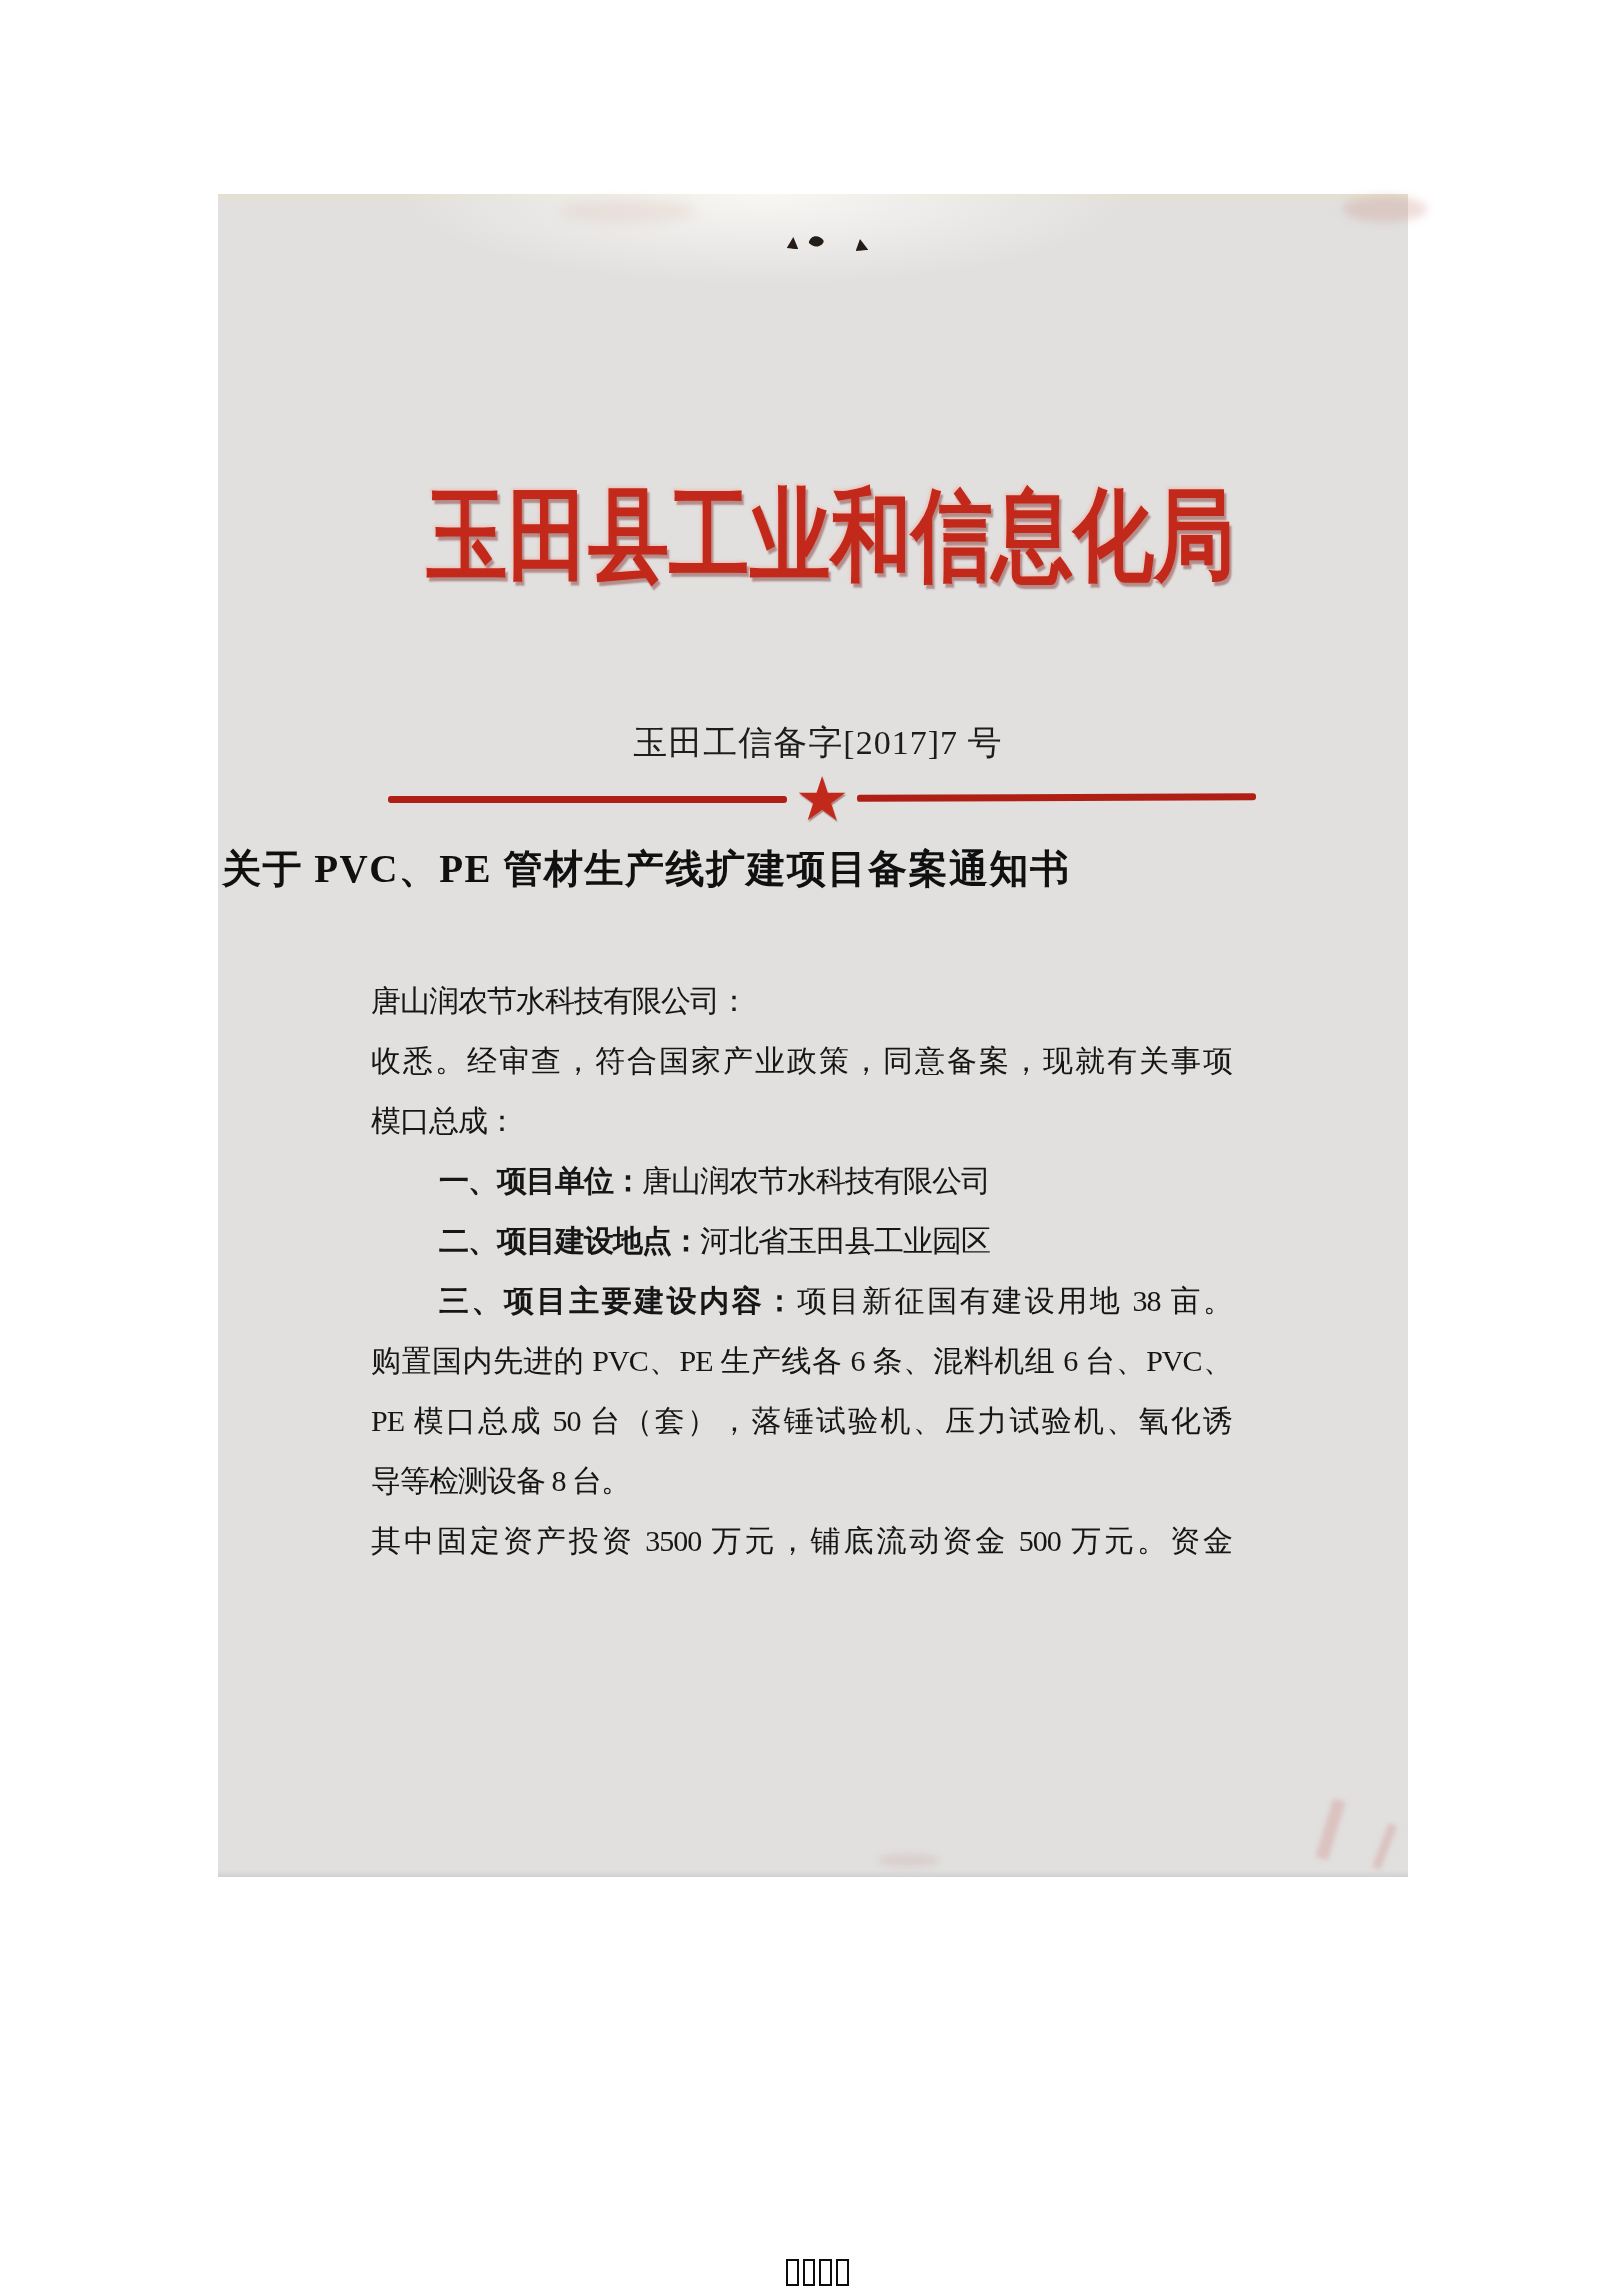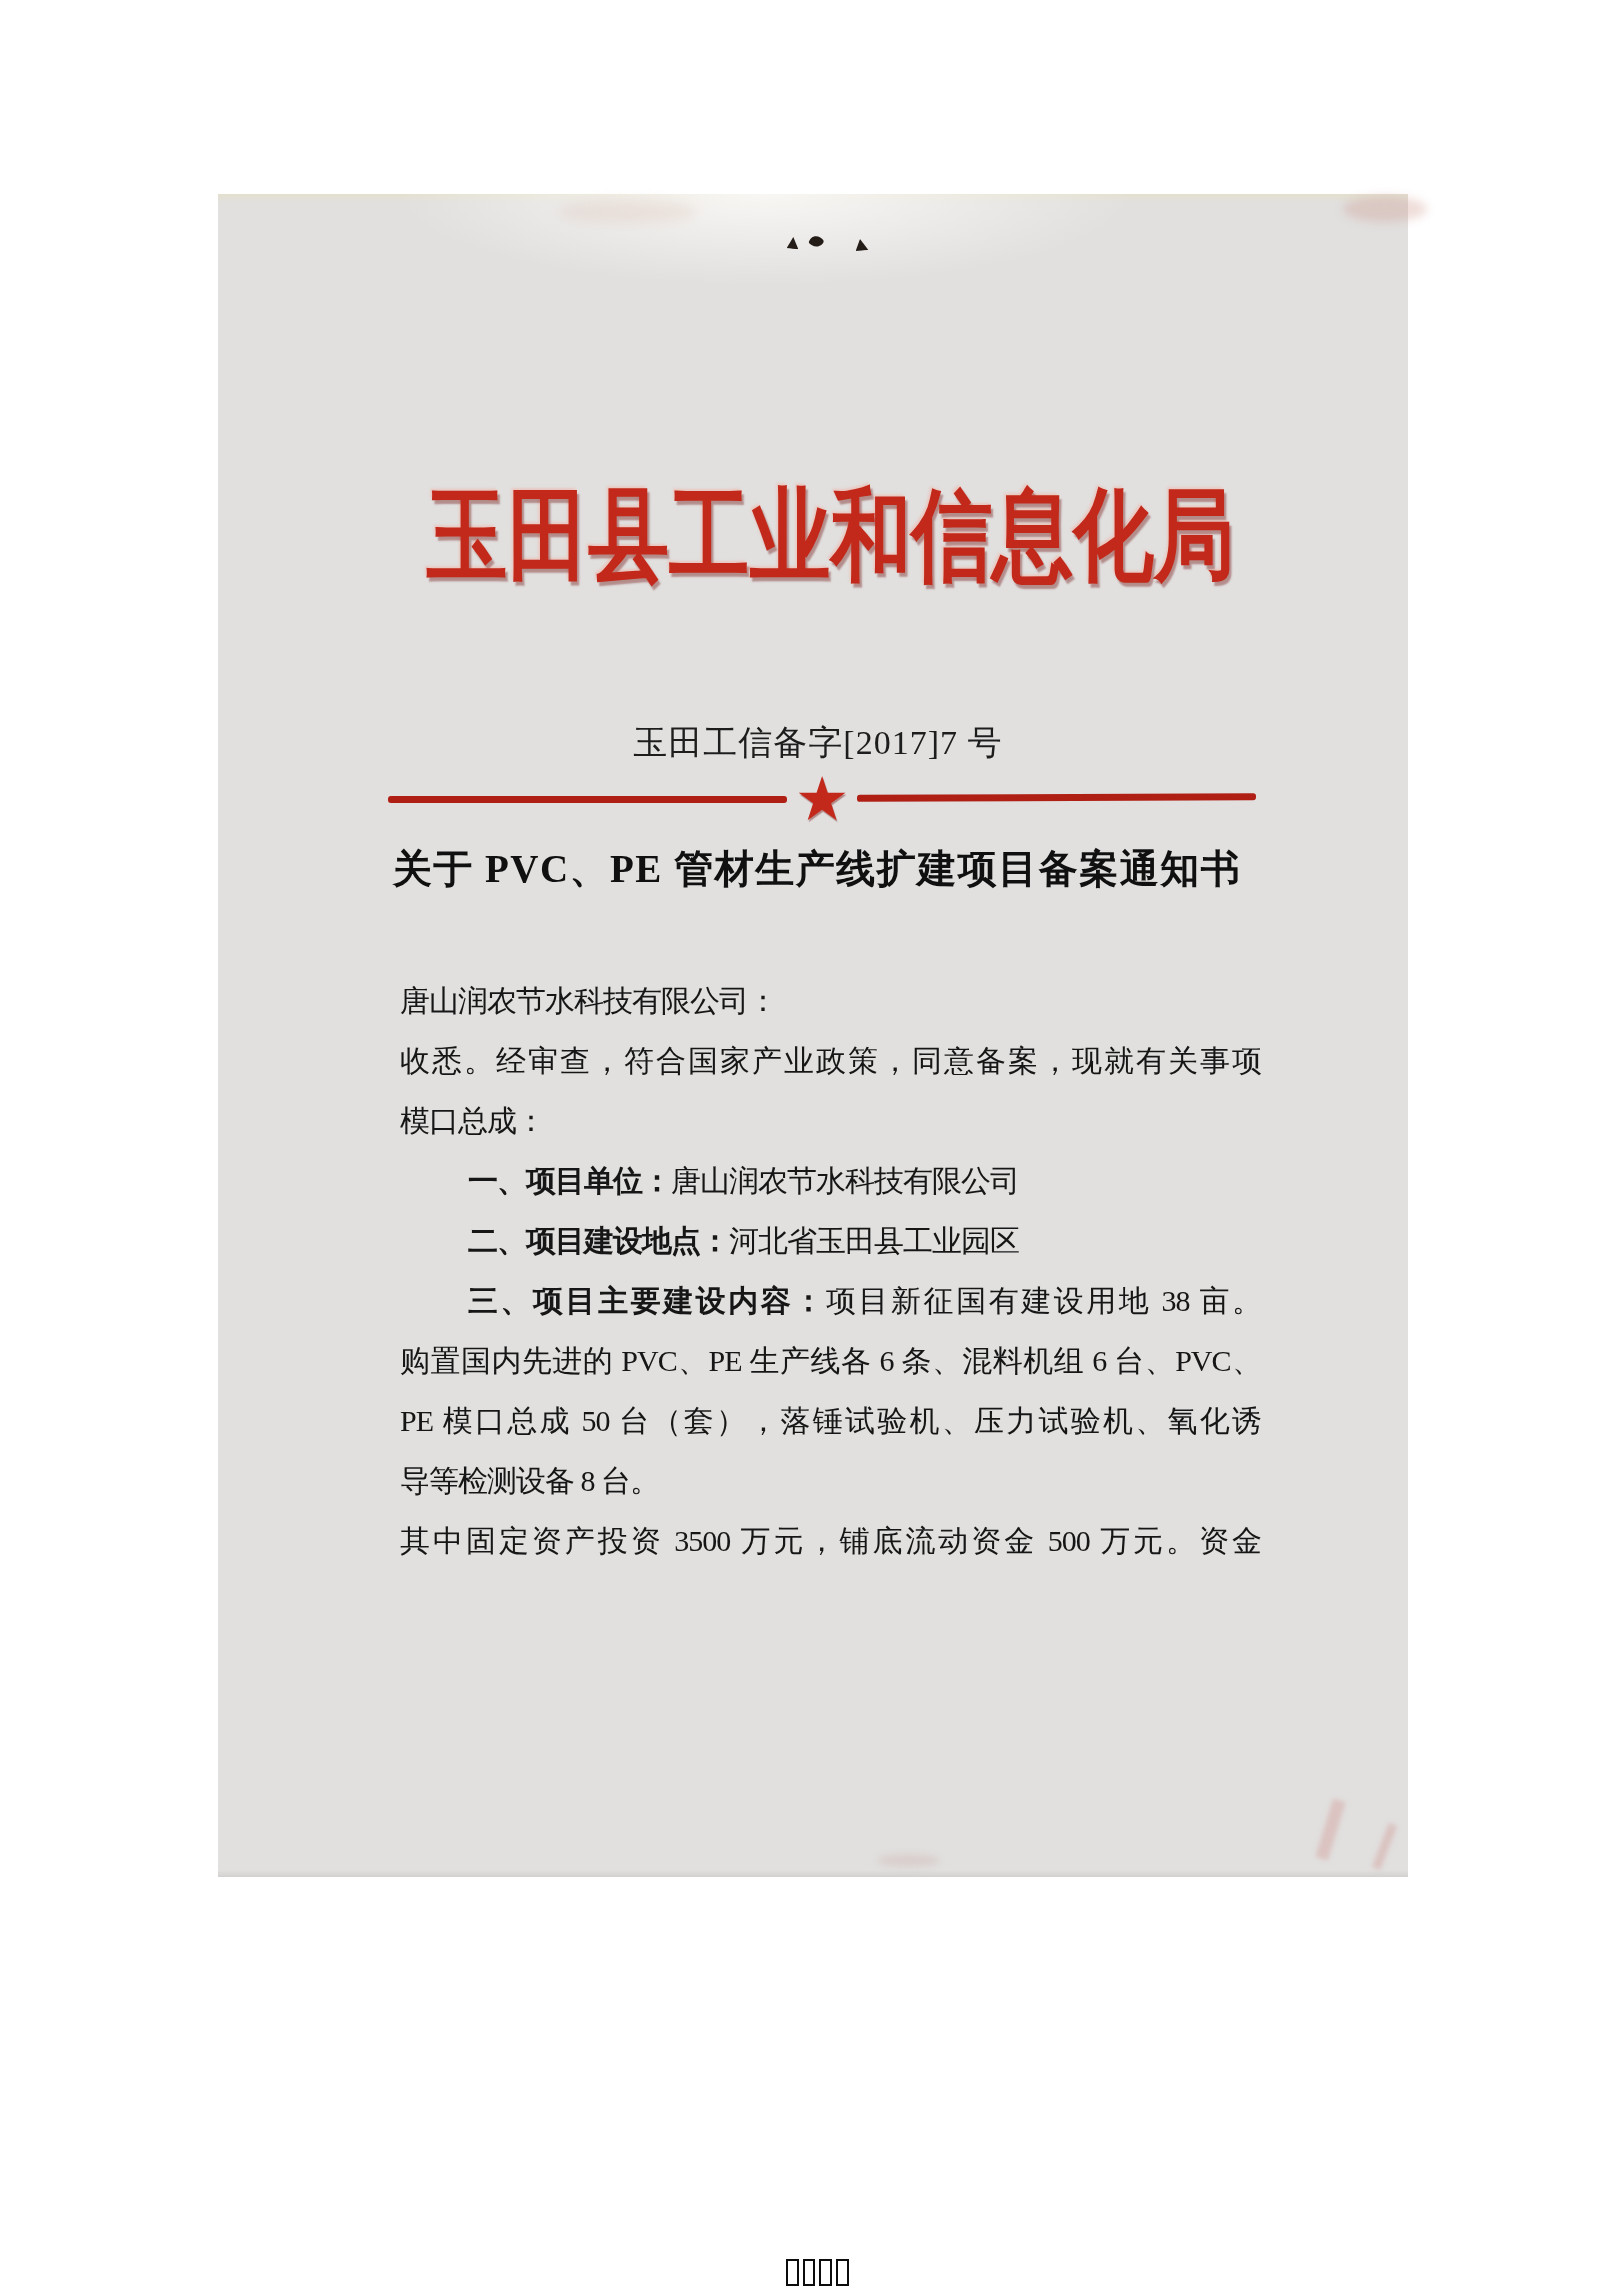--- a/index.html
+++ b/index.html
@@ -58,28 +58,28 @@
   .rule-r{transform:translateY(-2px) rotate(-0.25deg);}
   .star{
     font-family:"DejaVu Sans","Liberation Sans",sans-serif;
     font-size:61px;line-height:1;color:#c3291b;margin:0 7.8px;
     text-shadow:1px 2px 1px rgba(104,6,0,.4);
     transform:translateY(-1px);
   }
   
   .subject{
     position:absolute;top:650px;left:0;width:100%;margin:0;
-    text-align:center;font-size:39px;line-height:1.3;font-weight:bold;
+    text-align:left;font-size:39px;line-height:1.3;font-weight:bold;
     color:#101010;letter-spacing:1.5px;
     transform:translateX(3.9px);
     white-space:nowrap;
   }
   
   .body-text{
-    position:absolute;left:182px;top:777px;width:861px;
+    position:absolute;left:153px;top:777px;width:861px;
     font-size:30px;line-height:60px;
     color:#161616;letter-spacing:-1px;
   }
   .line{width:100%;}
   .line.indent{padding-left:68px;box-sizing:border-box;}
   .line.full{text-align:justify;text-align-last:justify;}
   .b{font-weight:bold;}
   
   .footer-glyphs{
     position:absolute;left:786px;top:2251px;

